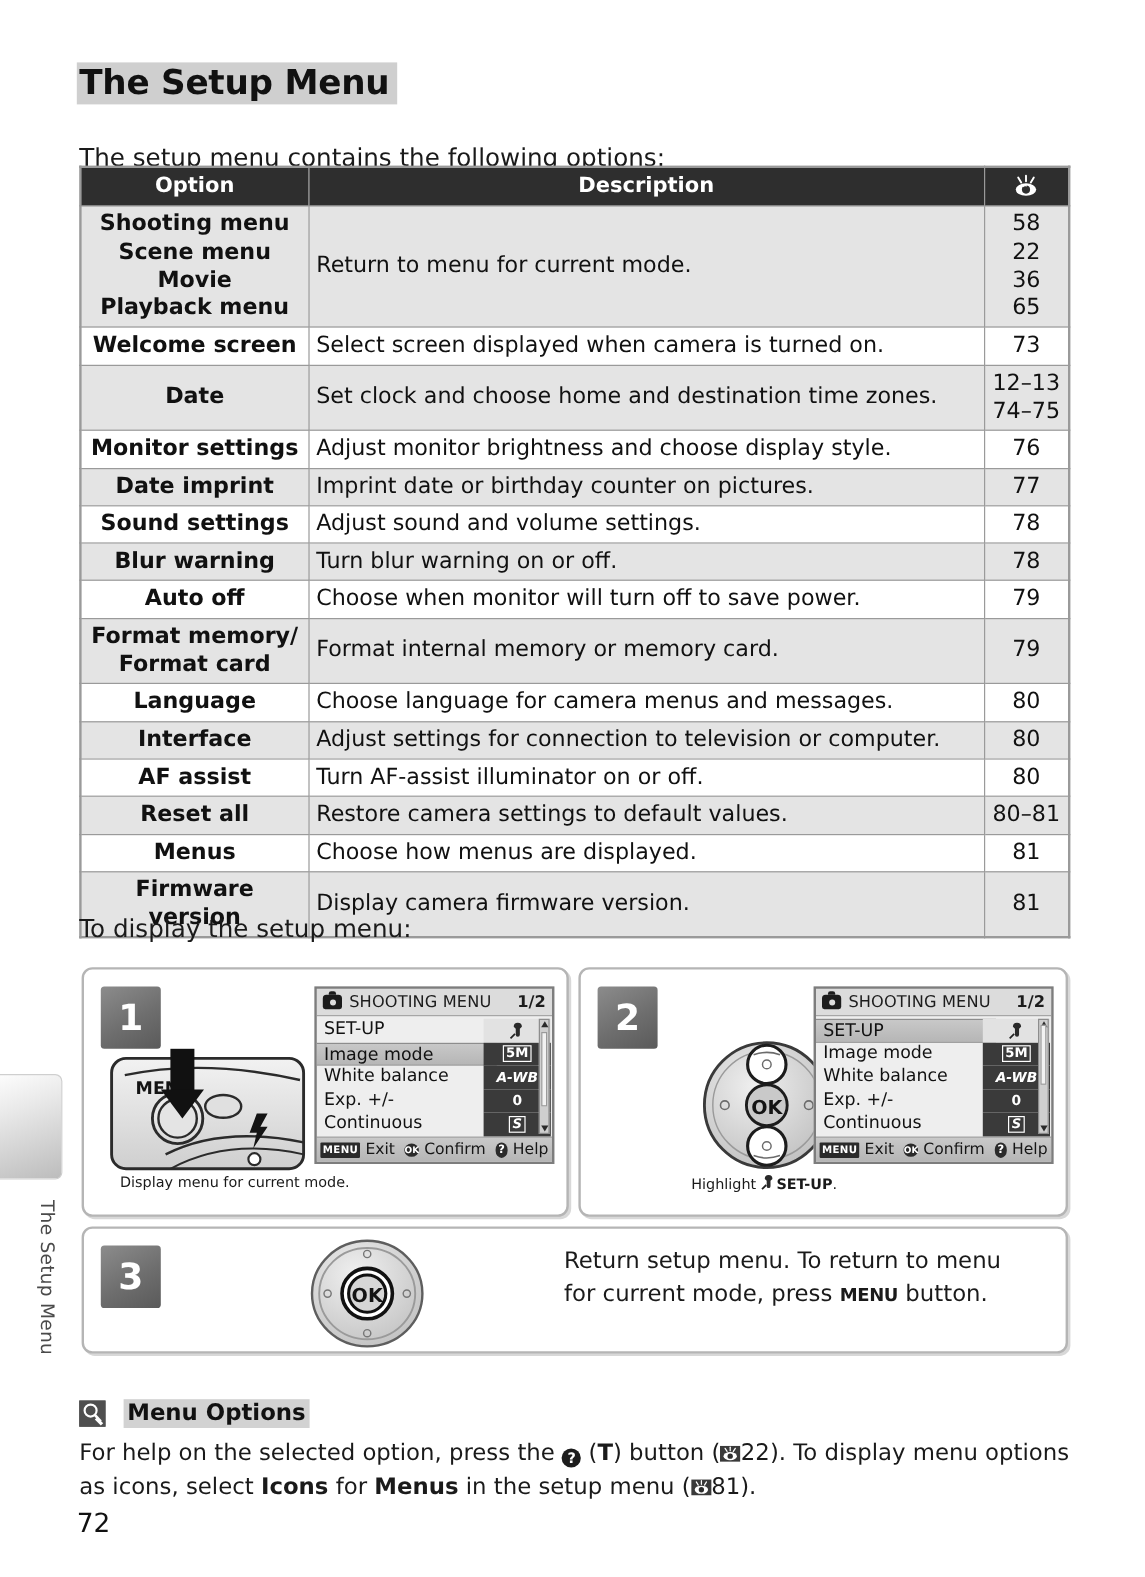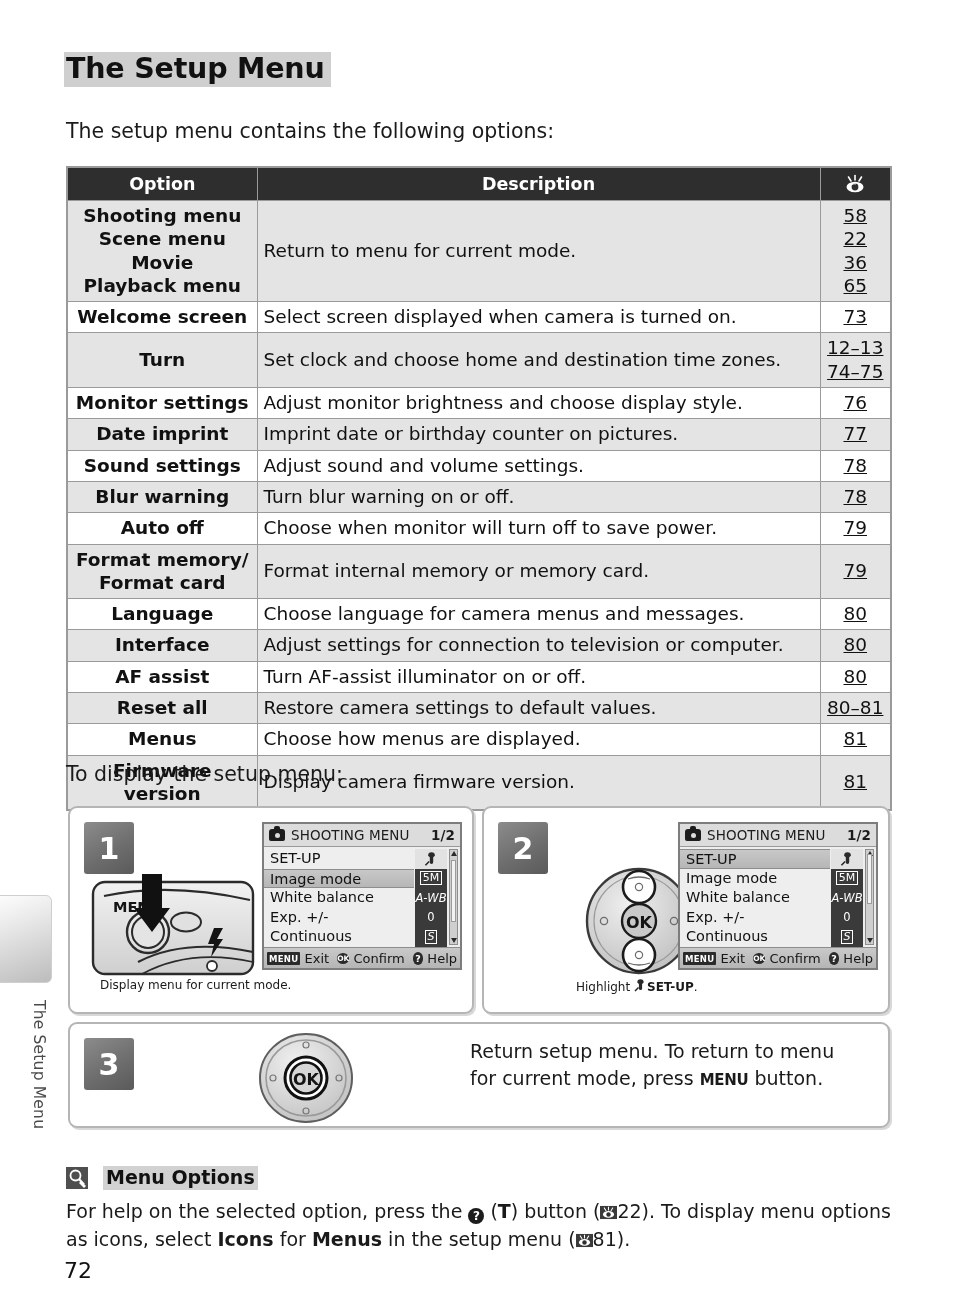--- a/index.html
+++ b/index.html
@@ -60,21 +60,20 @@
     margin-top: 28px;
   }
 
   
   #opt-table {
     position: absolute; left: 2px; top: 138px;
     width: 824px;
     border-collapse: collapse;
     border: 2px solid #9a9a9a;
     table-layout: fixed;
-    margin-top: 28px;
   }
   #opt-table col.c-opt  { width: 190px; }
   #opt-table col.c-desc { width: 563px; }
   #opt-table col.c-pg   { width: 71px; }
 
   #opt-table th {
     background: #2e2e2e;
     color: #ffffff;
     font-size: 17.5px;
     font-weight: bold;
@@ -87,21 +86,21 @@
     border: 1px solid #9a9a9a;
     font-size: 18.5px;
     padding: 3px 6px 4px;
     line-height: 1.26;
     vertical-align: middle;
   }
   #opt-table tr.shade td { background: #e4e4e4; }
   #opt-table tr.plain td { background: #ffffff; }
   td.opt  { text-align: center; font-weight: bold; }
   td.desc { text-align: left; }
-  td.pg   { text-align: center; text-decoration: underline; }
+  td.pg   { text-align: center; }
 
   
   .eye-ico {
     display: inline-block; width: 26px; height: 20px;
     position: relative; vertical-align: middle;
   }
   .eye-ico svg { position: absolute; left: 0; top: 0; }
 
   
   .stack { line-height: 1.58; }
@@ -214,23 +213,23 @@
     font-size: 10px; color: #444444;
   }
 
   
   .lcd-strip {
     position: absolute; right: 12px; top: 2px;
     width: 34px;
     display: flex; flex-direction: column; align-items: center;
   }
   .strip-cell {
-    width: 32px; height: 19.5px;
+    width: 56px; height: 19.5px;
     display: flex; align-items: center; justify-content: center;
-    font-size: 11.5px; font-weight: normal;
+    font-size: 11.5px; font-weight: bold;
   }
   .strip-cell.dark { background: #3a3a3a; color: #ffffff; }
   .strip-cell.light { background: #e2e2e2; color: #1a1a1a; }
   .badge-box {
     border: 1.5px solid currentColor;
     padding: 0 2px;
     line-height: 12px;
     font-size: 11px;
   }
   
@@ -397,21 +396,21 @@
           <td class="opt">
             <div>Welcome screen</div>
           </td>
           <td class="desc">Select screen displayed when camera is turned on.</td>
           <td class="pg">
             <div>73</div>
           </td>
         </tr>
         <tr class="shade">
           <td class="opt">
-            <div>Turn</div>
+            <div>Date</div>
           </td>
           <td class="desc">Set clock and choose home and destination time zones.</td>
           <td class="pg">
             <div>12–13</div>
             <div>74–75</div>
           </td>
         </tr>
         <tr class="plain">
           <td class="opt">
             <div>Monitor settings</div>

